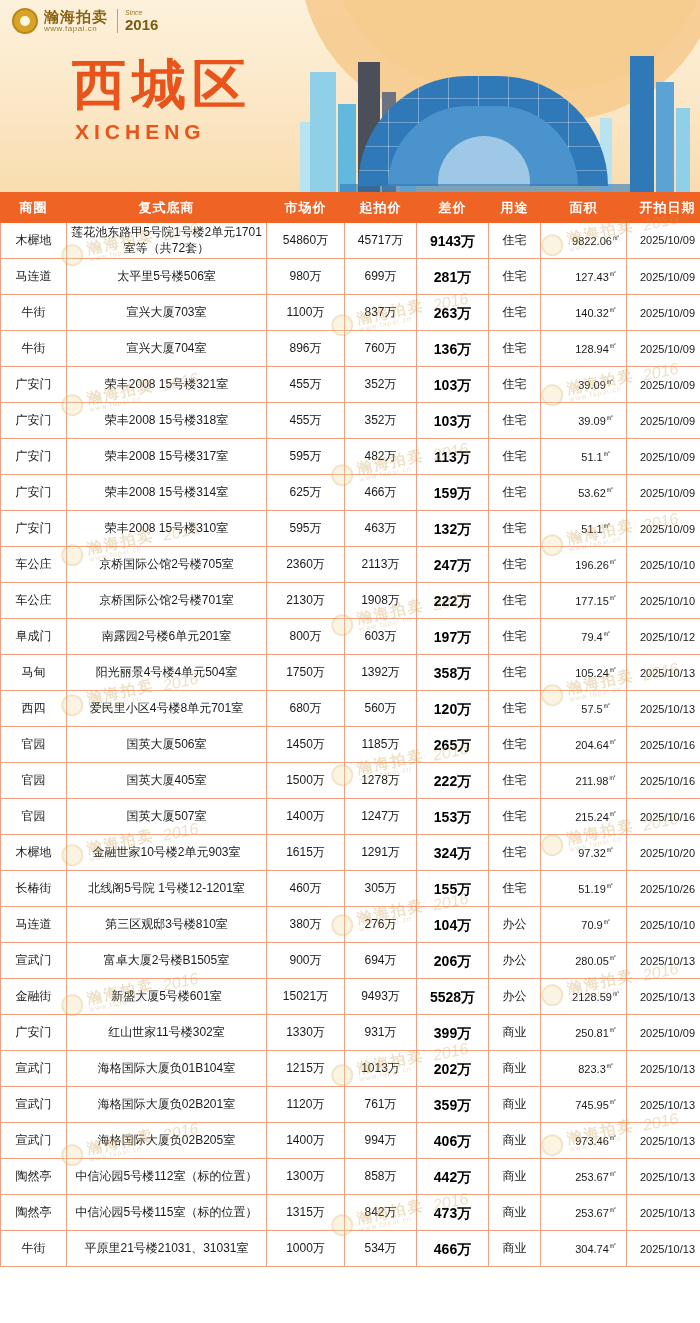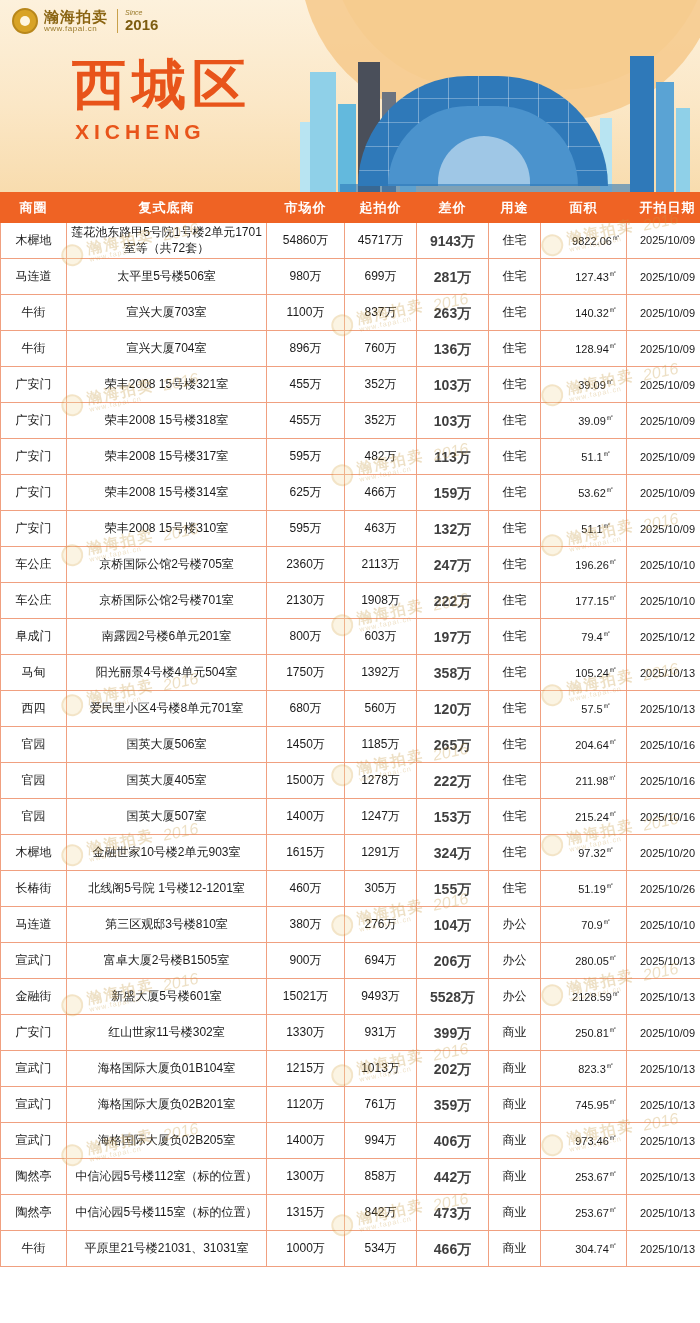--- a/index.html
+++ b/index.html
@@ -155,21 +155,21 @@
     font-size: 12px;
     color: #1a1a1a;
     height: 36px;
     text-align: center;
     padding: 2px 3px;
     background: rgba(255,255,255,0.0);
     line-height: 1.3;
   }
   tbody tr { background: #ffffff; }
   td.c-diff {
-    color: #404040;
+    color: #000000;
     font-weight: bold;
     font-size: 14px;
   }
   td.c-loc { font-size: 12px; }
   td.c-area { font-size: 11px; padding-left: 28px; }
   td.c-date { font-size: 11px; }
   .sup { font-size: 8px; vertical-align: super; }
 
   
   col.w1 { width: 66px; }

